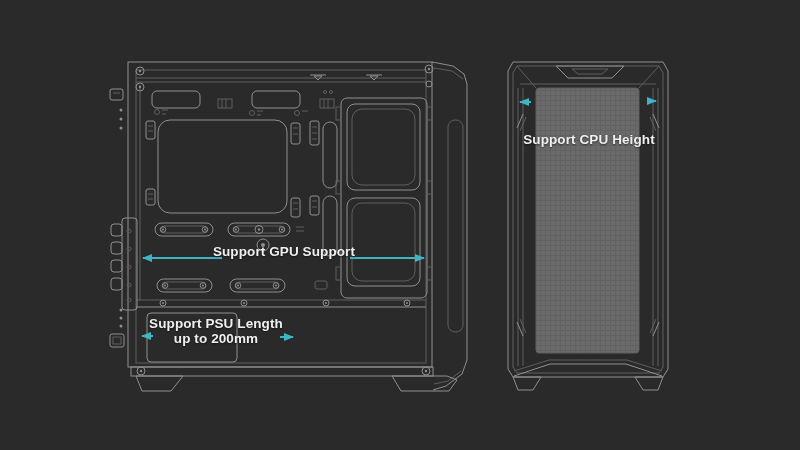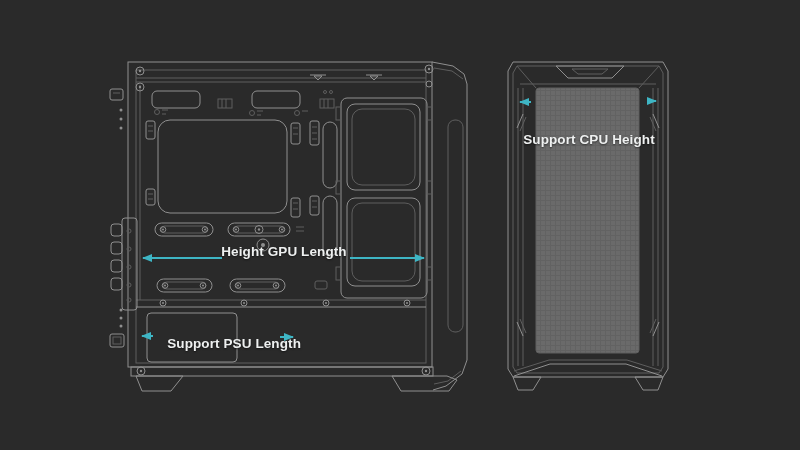--- a/index.html
+++ b/index.html
@@ -240,24 +240,25 @@
       <line class="arrow" x1="222" y1="258" x2="143" y2="258" marker-end="url(#ah)"></line>
       <line class="arrow" x1="350" y1="258" x2="424" y2="258" marker-end="url(#ah)"></line>
       <line class="arrow" x1="153" y1="336" x2="142" y2="336" marker-end="url(#ah)"></line>
       <line class="arrow" x1="280" y1="337" x2="293" y2="337" marker-end="url(#ah)"></line>
       <line class="arrow" x1="531" y1="102" x2="520" y2="102" marker-end="url(#ah)"></line>
       <line class="arrow" x1="647" y1="101" x2="656" y2="101" marker-end="url(#ah)"></line>
     </g>
   </svg>
 
   <div class="label" style="left:199px; top:244px;">
-    <div>Height GPU Length</div>
+    <div>Support GPU Support</div>
   </div>
 
-  <div class="label" style="left:131px; top:336px;text-align:right;">
+  <div class="label" style="left:131px; top:316px;">
     <div>Support PSU Length</div>
+    <div>up to 200mm</div>
   </div>
 
   <div class="label" style="left:504px; top:92px;margin-top:40px;">
     <div>Support CPU Height</div>
   </div>
 
 </div>
 
 </body></html>

